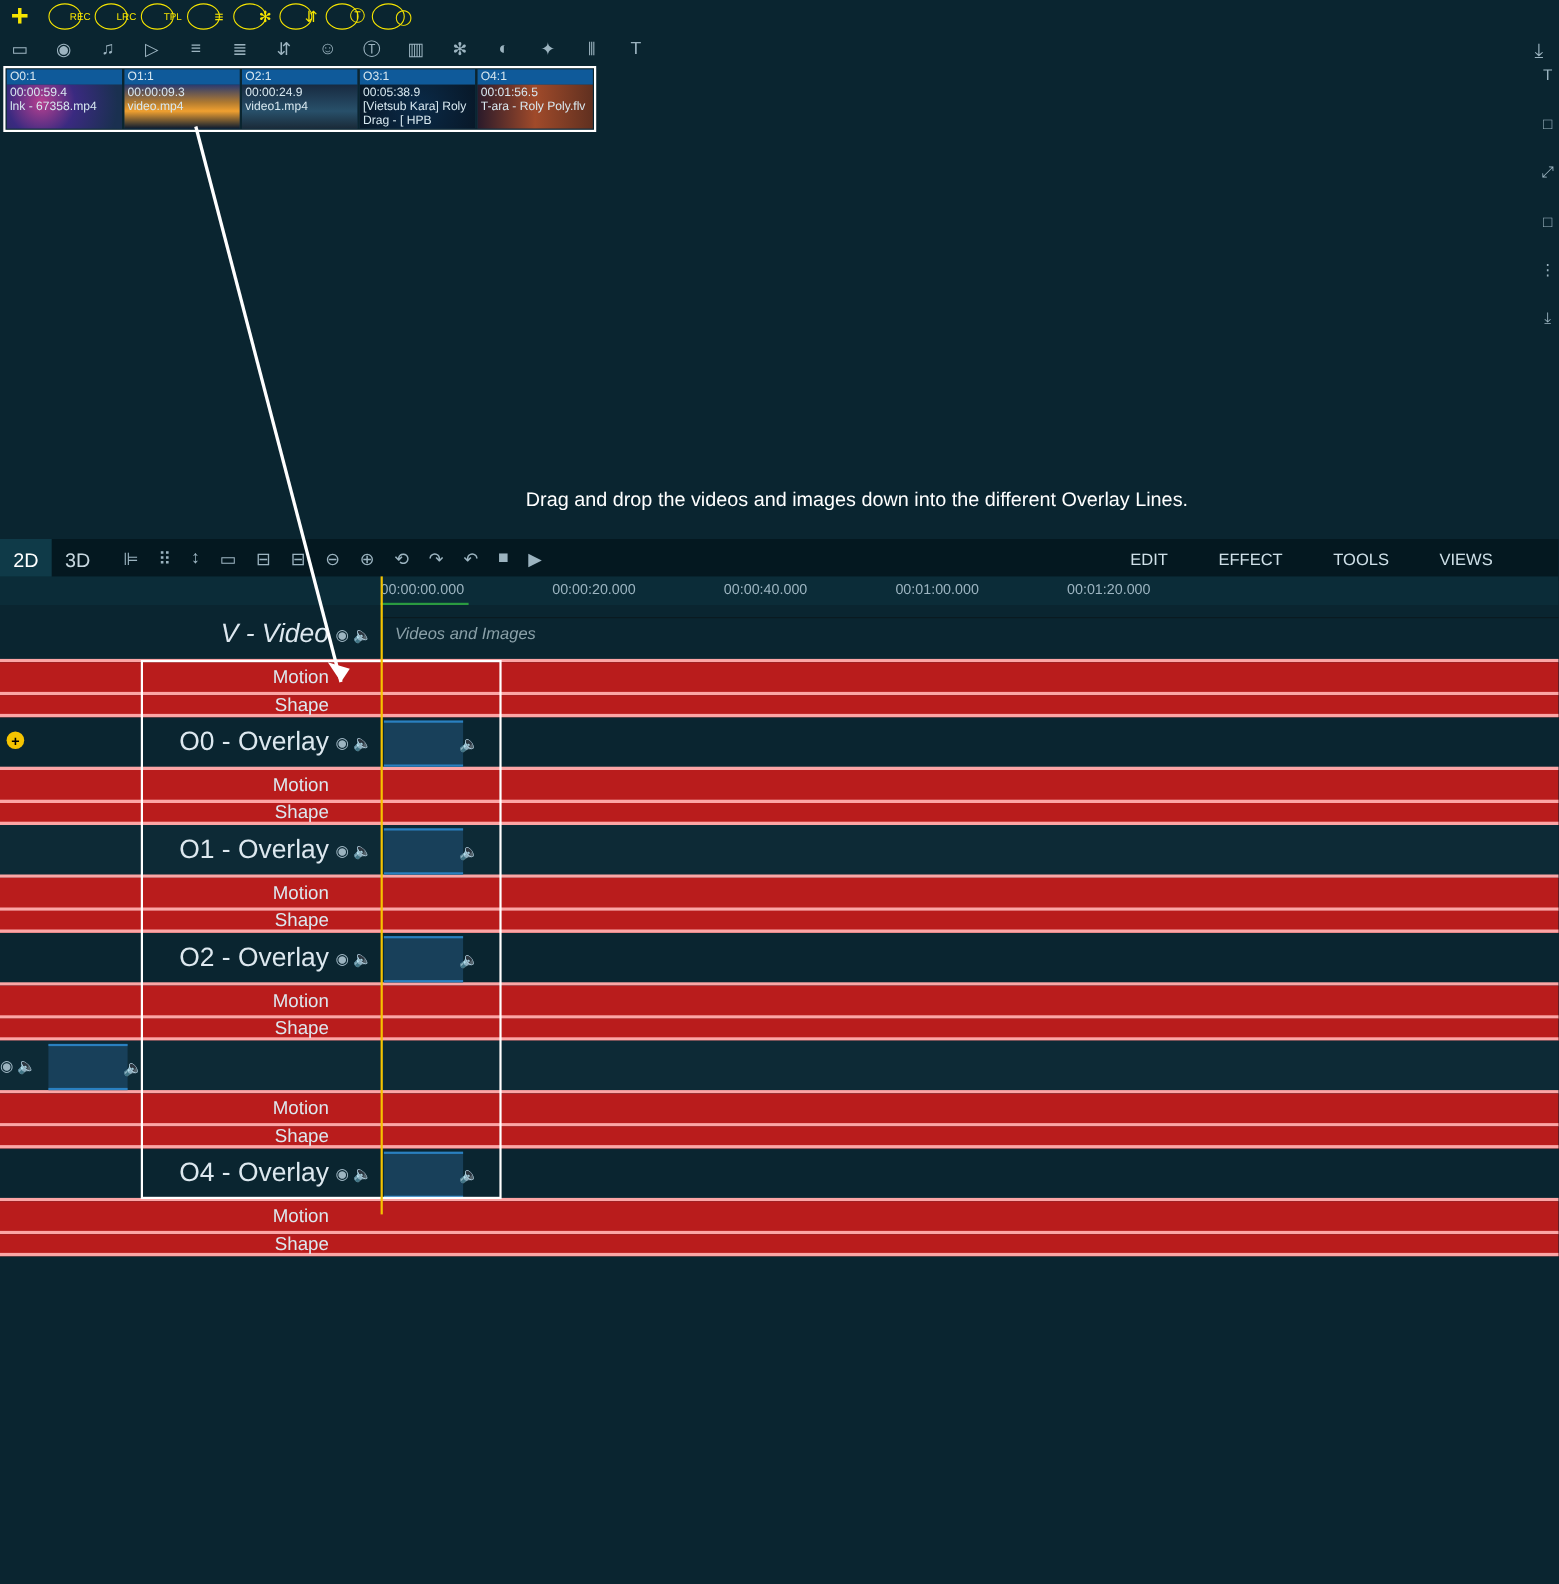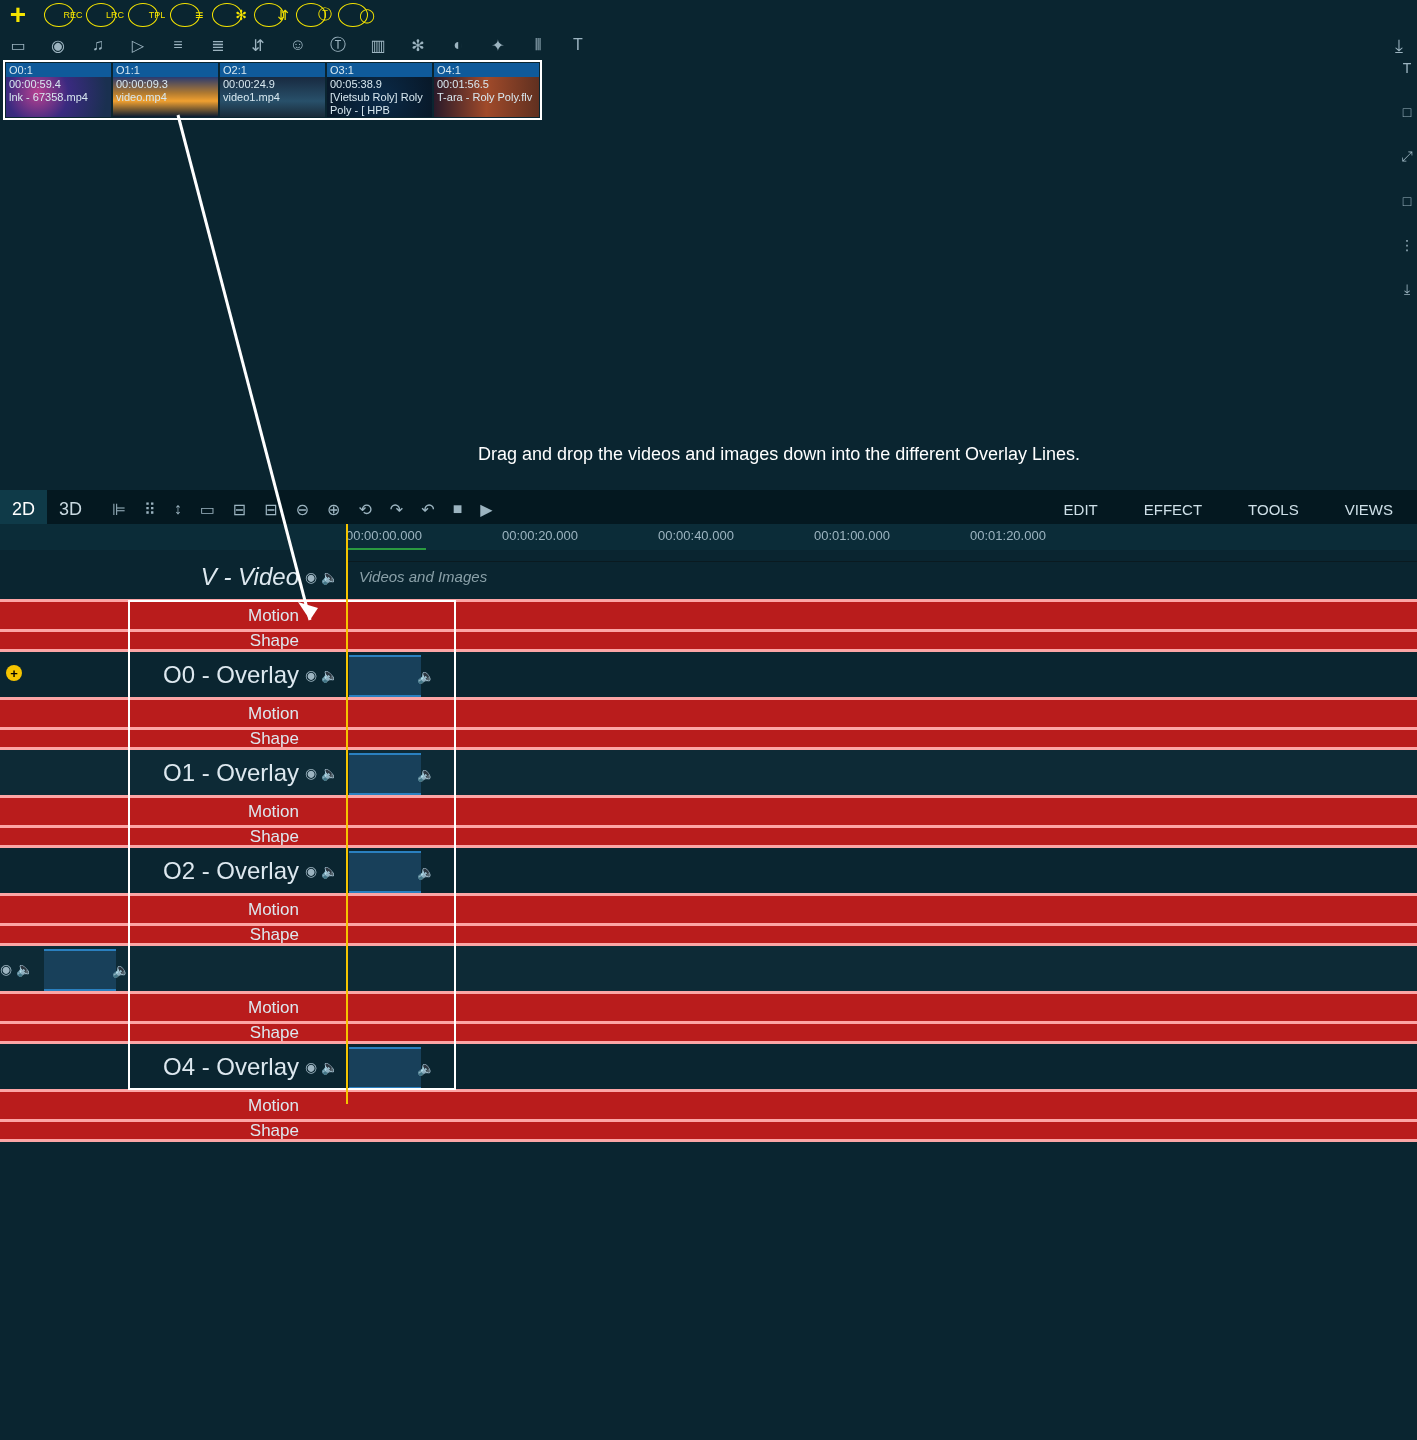--- a/index.html
+++ b/index.html
@@ -141,21 +141,21 @@
     gap: 18px;
     color: #9cb4c0;
   }
   .mid-tools span { font-size: 16px; cursor: pointer; }
   .menu-right {
     margin-left: auto;
     display: flex;
     gap: 46px;
     color: #cfe0e8;
     font-size: 15px;
-    padding-right: 24px;
+    padding-right: 60px;
   }
   .menu-right span { cursor: pointer; }
 
   .time-ruler {
     position: absolute;
     left: 0; right: 0;
     top: 524px;
     height: 26px;
     background: #0b2c38;
     color: #9cb4c0;
@@ -348,21 +348,21 @@
     <div class="body">
       <div>00:00:24.9</div>
       <div>video1.mp4</div>
     </div>
   </div>
   <div class="media-clip">
     <div class="thumb thumb3"></div>
     <div class="header">O3:1</div>
     <div class="body">
       <div>00:05:38.9</div>
-      <div>[Vietsub Roly] Roly Poly - [ HPB</div>
+      <div>[Vietsub Kara] Roly Drag - [ HPB</div>
     </div>
   </div>
   <div class="media-clip">
     <div class="thumb thumb4"></div>
     <div class="header">O4:1</div>
     <div class="body">
       <div>00:01:56.5</div>
       <div>T-ara - Roly Poly.flv</div>
     </div>
   </div>

